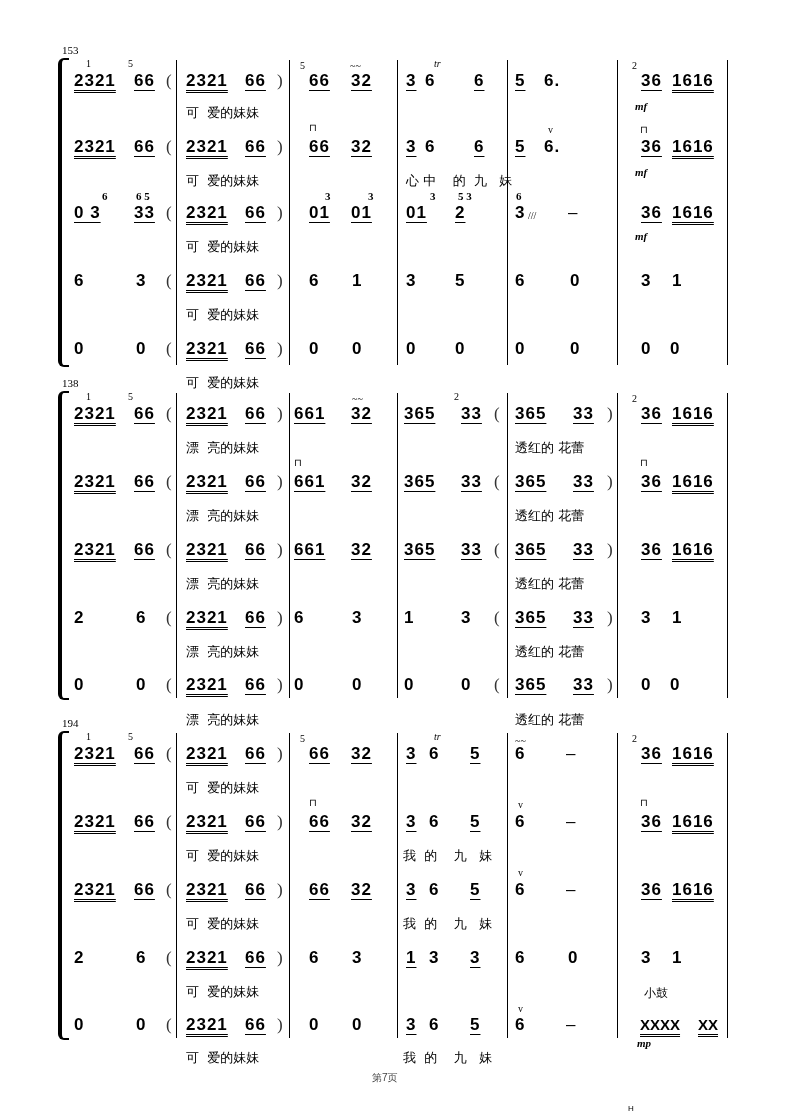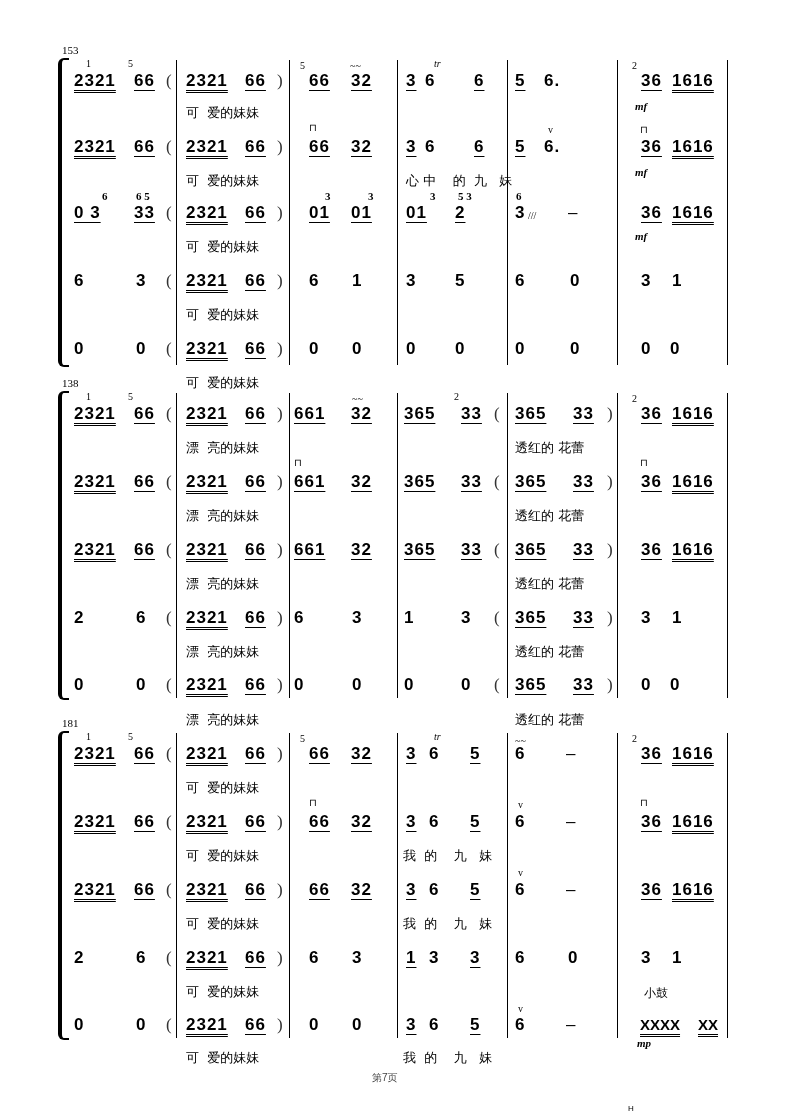--- a/index.html
+++ b/index.html
@@ -243,21 +243,21 @@
   <span class="cell u1" style="left:515px;top:303px;">365</span>
   <span class="cell u1" style="left:573px;top:303px;">33</span>
   <span class="paren" style="left:607px;top:302px;">)</span>
   <span class="cell" style="left:641px;top:303px;">0</span>
   <span class="cell" style="left:670px;top:303px;">0</span>
   <span class="lyric" style="left:186px;top:338px;">漂  亮的妹妹</span>
   <span class="lyric" style="left:515px;top:338px;">透红的 花蕾</span>
 </div>
 
 <div class="system" style="top:713px;height:350px;">
-  <span class="measure-num" style="top:4px;">181</span>
+  <span class="measure-num" style="top:4px;">194</span>
   <div class="brace" style="top:18px;height:305px;"></div>
   <div class="barline" style="left:176px;top:20px;height:305px;"></div>
   <div class="barline" style="left:289px;top:20px;height:305px;"></div>
   <div class="barline" style="left:397px;top:20px;height:305px;"></div>
   <div class="barline" style="left:507px;top:20px;height:305px;"></div>
   <div class="barline" style="left:617px;top:20px;height:305px;"></div>
   <div class="barline" style="left:727px;top:20px;height:305px;"></div>
 
   <span class="orn" style="left:86px;top:18px;">1</span>
   <span class="orn" style="left:128px;top:18px;">5</span>

